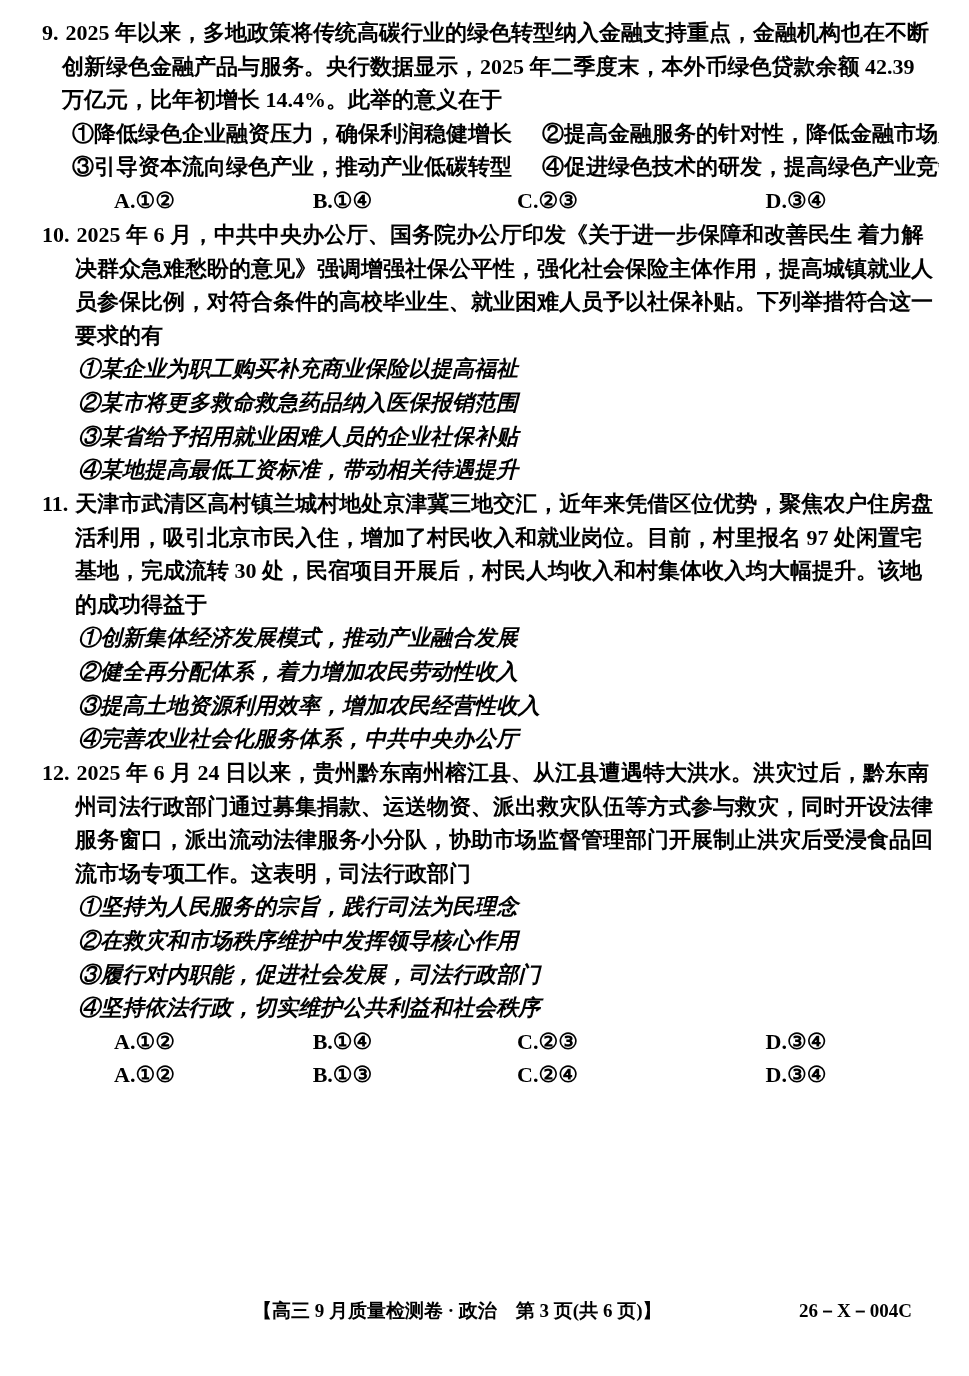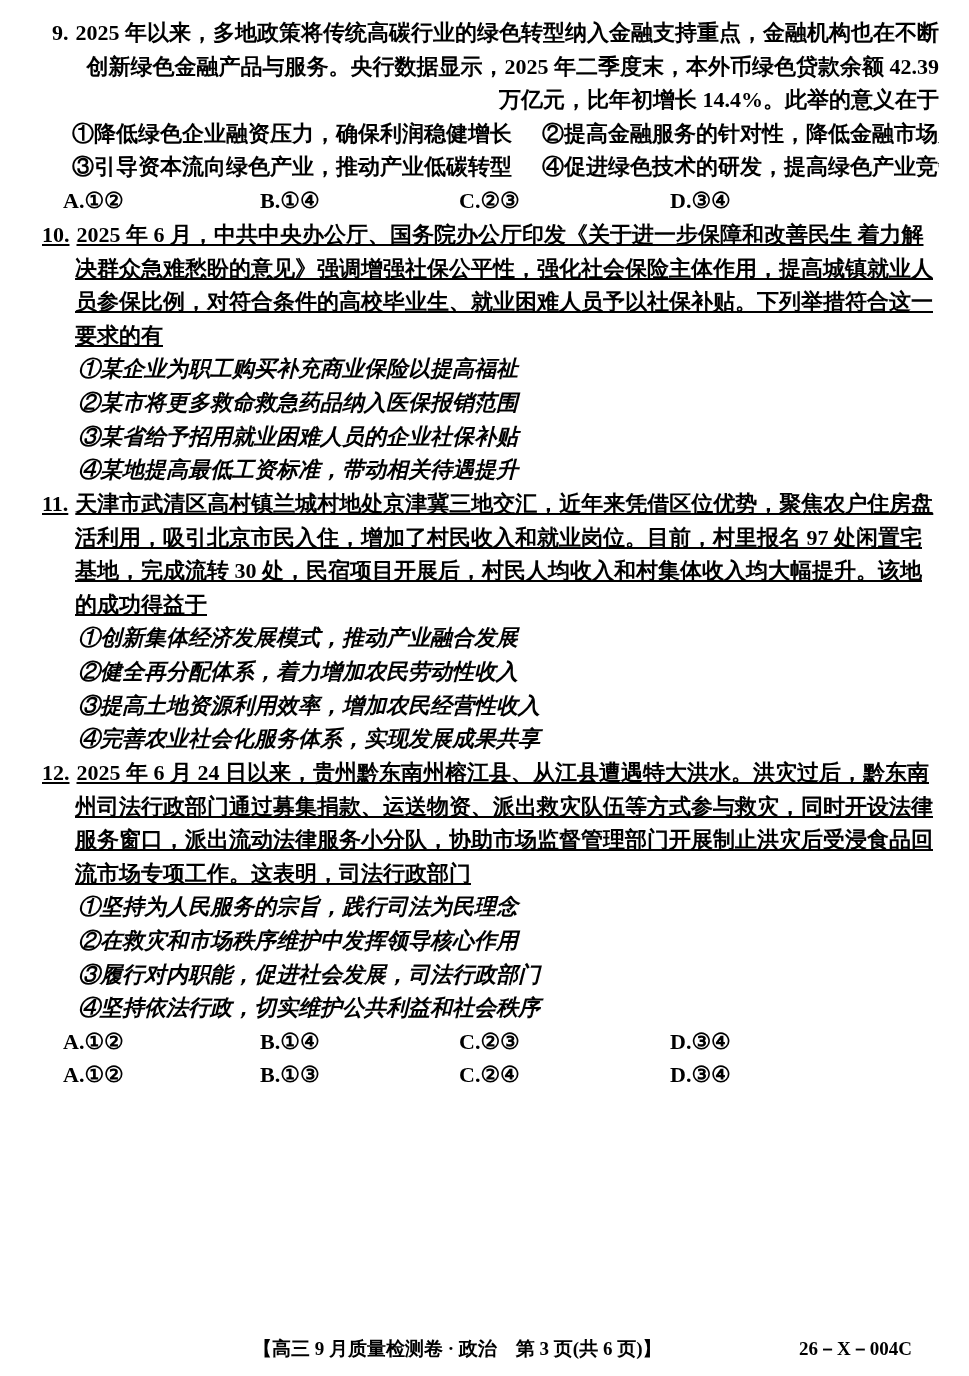--- a/index.html
+++ b/index.html
@@ -20,38 +20,39 @@
     width: 897px;
   }
   .q {
     font-size: 22px;
     line-height: 33.6px;
     overflow: hidden;
   }
   .h202 { height: 202px; }
   .h269 { height: 269px; }
   .h302 { height: 302px; }
-  .stem.s1 { padding-left: 20px; text-indent: -20px; text-align: right; }
-  .stem.s2 { padding-left: 33px; text-indent: -33px; text-decoration: underline; }
+  .stem.s1 { padding-left: 20px; text-indent: -20px; }
+  .stem.s2 { padding-left: 33px; text-indent: -33px; }
   .qnum { margin-right: 7px; }
   .opts-grid {
     display: grid;
     grid-template-columns: 470px 1fr;
     margin-left: 30px;
   }
   .opts-list { margin-left: 36px; font-style: italic; }
   .opt { white-space: nowrap; overflow: hidden; }
   .answers {
     display: grid;
     grid-template-columns: 197px 199px 211px 1fr;
-    margin-left: 21px;
+    margin-left: 4px;
+    text-align: center;
   }
   .footer {
     position: absolute;
-    top: 1337px;
+    top: 1299px;
     left: 0;
     width: 100%;
     height: 30px;
     font-size: 19px;
     line-height: 24px;
   }
   .f-center { position: absolute; left: 253px; top: 0; white-space: nowrap; }
   .f-code { position: absolute; left: 789px; top: 0; white-space: nowrap; margin-left: 10px; }
 </style>
 </head>
@@ -90,21 +91,21 @@
       <span>D.②④</span>
     </div>
   </section>
 
   <section class="q h269">
     <div class="stem s2"><span class="qnum">11.</span><span>天津市武清区高村镇兰城村地处京津冀三地交汇，近年来凭借区位优势，聚焦农户住房盘活利用，吸引北京市民入住，增加了村民收入和就业岗位。目前，村里报名 97 处闲置宅基地，完成流转 30 处，民宿项目开展后，村民人均收入和村集体收入均大幅提升。该地的成功得益于</span></div>
     <div class="opts-list">
       <div class="opt">①创新集体经济发展模式，推动产业融合发展</div>
       <div class="opt">②健全再分配体系，着力增加农民劳动性收入</div>
       <div class="opt">③提高土地资源利用效率，增加农民经营性收入</div>
-      <div class="opt">④完善农业社会化服务体系，实现发展成果共享</div>
+      <div class="opt">④完善农业社会化服务体系，中共中央办公厅</div>
     </div>
     <div class="answers">
       <span>A.①③</span>
       <span>B.①④</span>
       <span>C.②③</span>
       <span>D.②④</span>
     </div>
   </section>
 
   <section class="q h302">

